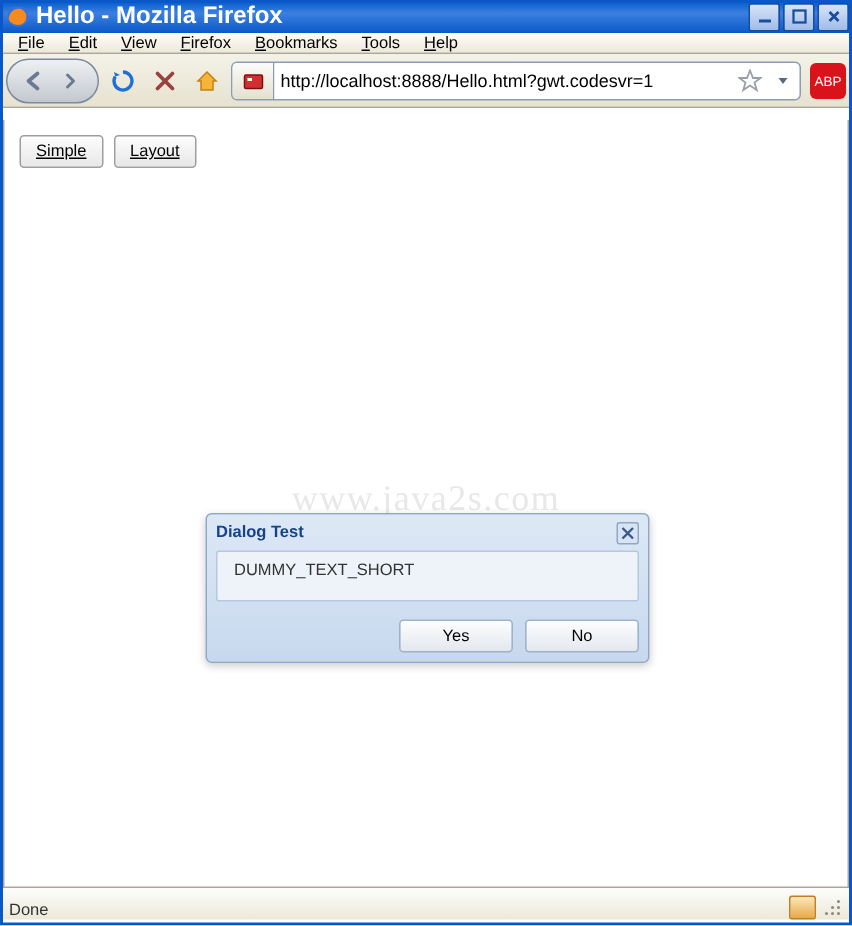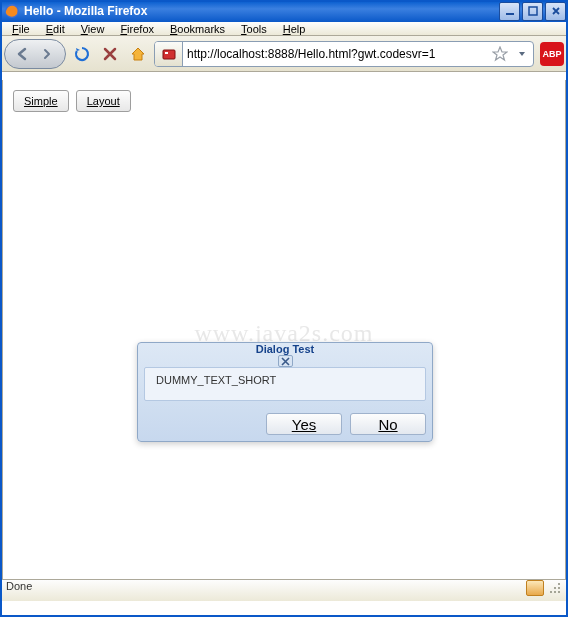--- a/index.html
+++ b/index.html
@@ -1,62 +1,62 @@
 <!DOCTYPE html>
 <html><head>
 <meta charset="utf-8">
 <style>
 * { box-sizing: border-box; margin: 0; padding: 0; }
 body { font-family: Tahoma, Arial, sans-serif; font-size: 11px; background: #fff; width: 568px; height: 617px; position: relative; overflow: hidden; }
 
 
 .titlebar { height: 22px; background: linear-gradient(#0058cc, #3b80e0 40%, #0a58c8); display: flex; align-items: center; padding: 0 2px; color: #fff; }
 .titlebar .icon-wrap { width: 16px; height: 16px; margin: 0 4px 0 2px; display: flex; align-items: center; justify-content: center; }
-.titlebar .title { flex: 1; font-weight: bold; font-size: 12px; }
+.titlebar .title { flex: 1; font-weight: bold; font-size: 16px; }
 .win-controls { display: flex; gap: 2px; }
 .win-btn { width: 21px; height: 19px; background: linear-gradient(#d8e4f8,#9fbce8); border: 1px solid #1a4c9c; border-radius: 2px; display: flex; align-items: center; justify-content: center; }
 .win-btn svg { width: 10px; height: 10px; }
 
 
 .menubar { height: 14px; background: linear-gradient(#fdfdfd,#ece9d8); border-bottom: 1px solid #aca899; display: flex; align-items: center; padding: 0 4px; }
 .menu-item { padding: 3px 8px; text-decoration: underline; text-decoration-color: transparent; }
 .menu-item::first-letter { text-decoration: underline; }
 .menu-item { color: #000; }
 
 
 .toolbar { height: 36px; background: linear-gradient(#f4f2e8,#e6e2cf); border-bottom: 1px solid #aca899; display: flex; align-items: center; padding: 2px 4px; gap: 4px; }
 .nav-cluster { width: 62px; height: 30px; background: linear-gradient(#eef0f2,#c3c8cf); border: 1px solid #7a8aa0; border-radius: 16px; display: flex; align-items: center; justify-content: center; gap: 4px; }
 .nav-arrow { width: 20px; height: 20px; display: flex; align-items: center; justify-content: center; }
 .tbtn { width: 24px; height: 24px; display: flex; align-items: center; justify-content: center; border-radius: 3px; }
 .url-group { flex: 1; height: 26px; display: flex; align-items: center; border: 1px solid #8a9db3; border-radius: 4px; background: #fff; overflow: hidden; justify-content: space-between; }
 .url-pre { width: 28px; height: 100%; background: linear-gradient(#fbfbf8,#e4e1cf); border-right: 1px solid #8a9db3; display: flex; align-items: center; justify-content: center; }
 .url-icon { width: 14px; height: 14px; }
 .url-input { flex: 1; border: none; outline: none; font-size: 12px; padding: 0 4px; height: 100%; }
 .url-star { width: 22px; height: 22px; display: flex; align-items: center; justify-content: center; }
-.abp { width: 24px; height: 24px; border-radius: 4px; background: #d8141a; display: flex; align-items: center; justify-content: center; color: #fff; font-weight: bold; font-size: 9px; margin-left: 2px; }
+.abp { width: 24px; height: 24px; border-radius: 4px; background: #d8141a; display: flex; align-items: center; justify-content: center; color: #fff; font-weight: normal; font-size: 9px; margin-left: 2px; }
 
 
 .page { position: absolute; top: 80px; left: 2px; right: 2px; bottom: 24px; background: #fff; border: 1px solid #aca899; border-top: none; }
 .page-inner { padding: 10px; }
 .gwt-btn { display: inline-block; padding: 4px 10px; margin-right: 4px; background: linear-gradient(#fdfdfd,#e7e7e7); border: 1px solid #9e9e9e; border-radius: 3px; font-size: 11px; text-decoration: underline; }
 
 
 .watermark { position: absolute; top: 240px; left: 0; right: 0; text-align: center; font-size: 24px; color: #e8e8e8; font-family: Georgia, serif; letter-spacing: 1px; }
 
 
 .dialog { position: absolute; top: 262px; left: 134px; width: 296px; background: linear-gradient(#dde8f5,#c7d8ee); border: 1px solid #8fa8c7; border-radius: 4px; box-shadow: 0 2px 6px rgba(0,0,0,0.2); }
-.dialog-header { height: 24px; display: flex; align-items: center; padding: 0 6px; flex-direction: column; }
+.dialog-header { height: 24px; display: flex; align-items: center; padding: 0 6px; }
 .dialog-title { flex: 1; font-weight: bold; color: #15428b; font-size: 11px; }
 .dialog-close { width: 15px; height: 15px; border: 1px solid #8fa8c7; border-radius: 2px; display: flex; align-items: center; justify-content: center; background: #d8e4f3; }
 .dialog-body { margin: 0 6px 6px; background: #eef3fa; border: 1px solid #b4c8e2; border-radius: 2px; padding: 6px 11px 14px; font-size: 11px; color: #333; }
 .dialog-footer { padding: 6px; display: flex; justify-content: flex-end; gap: 8px; }
-.dlg-btn { width: 76px; height: 22px; background: linear-gradient(#fdfdfd,#e3e8ef); border: 1px solid #9fb2cc; border-radius: 3px; font-size: 15px; text-decoration: underline; }
+.dlg-btn { width: 76px; height: 22px; background: linear-gradient(#fdfdfd,#e3e8ef); border: 1px solid #9fb2cc; border-radius: 3px; font-size: 11px; }
 
 
-.statusbar { position: absolute; bottom: 16px; left: 0; right: 0; height: 22px; background: linear-gradient(#fdfdfd,#ece9d8); border-top: 1px solid #aca899; display: flex; align-items: flex-start; padding: 0 6px; }
+.statusbar { position: absolute; bottom: 4px; left: 0; right: 0; height: 22px; background: linear-gradient(#fdfdfd,#ece9d8); border-top: 1px solid #aca899; display: flex; align-items: flex-end; padding: 0 6px; }
 .status-text { flex: 1; color: #333; }
 .status-right { display: flex; align-items: center; gap: 4px; }
 .status-icon { width: 18px; height: 16px; background: linear-gradient(#fce7b8,#e8a84a); border: 1px solid #c08020; border-radius: 2px; position: relative; }
 .resize-grip { width: 14px; height: 14px; }
 .outer-border { position: absolute; inset: 0; border: 2px solid #0a58c8; pointer-events: none; }
 </style>
 </head>
 <body>
 
 <div class="titlebar">

